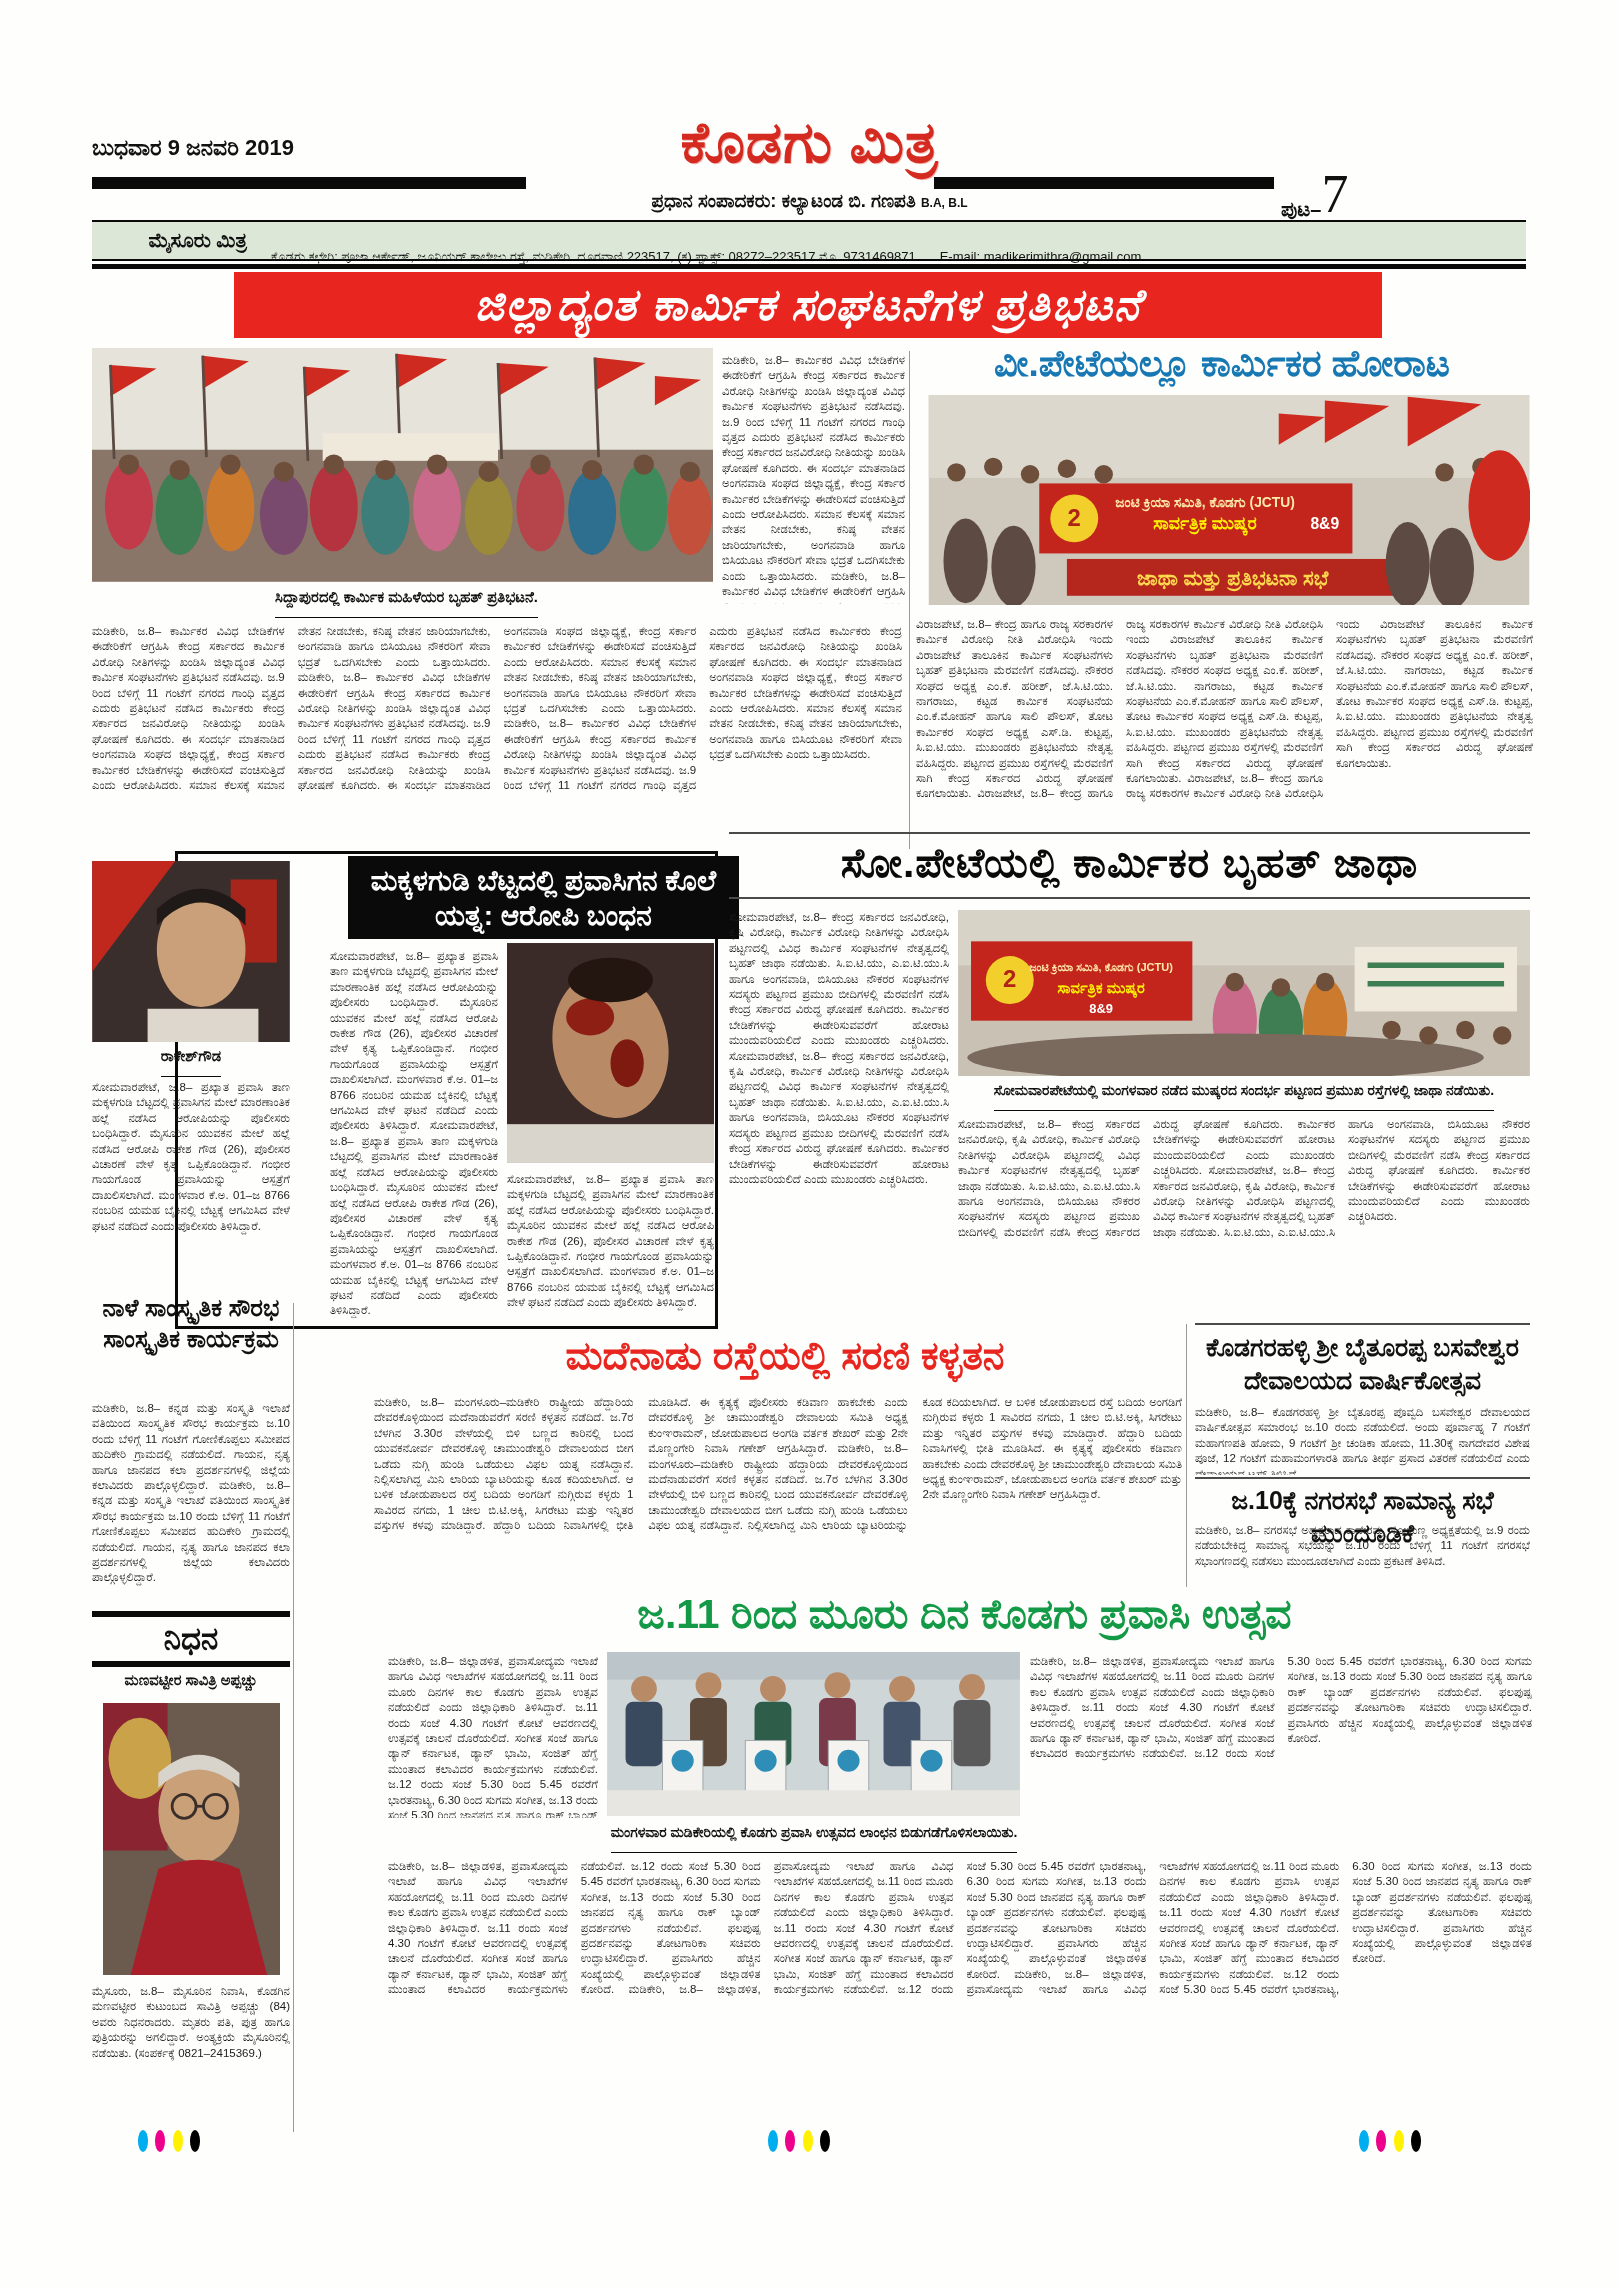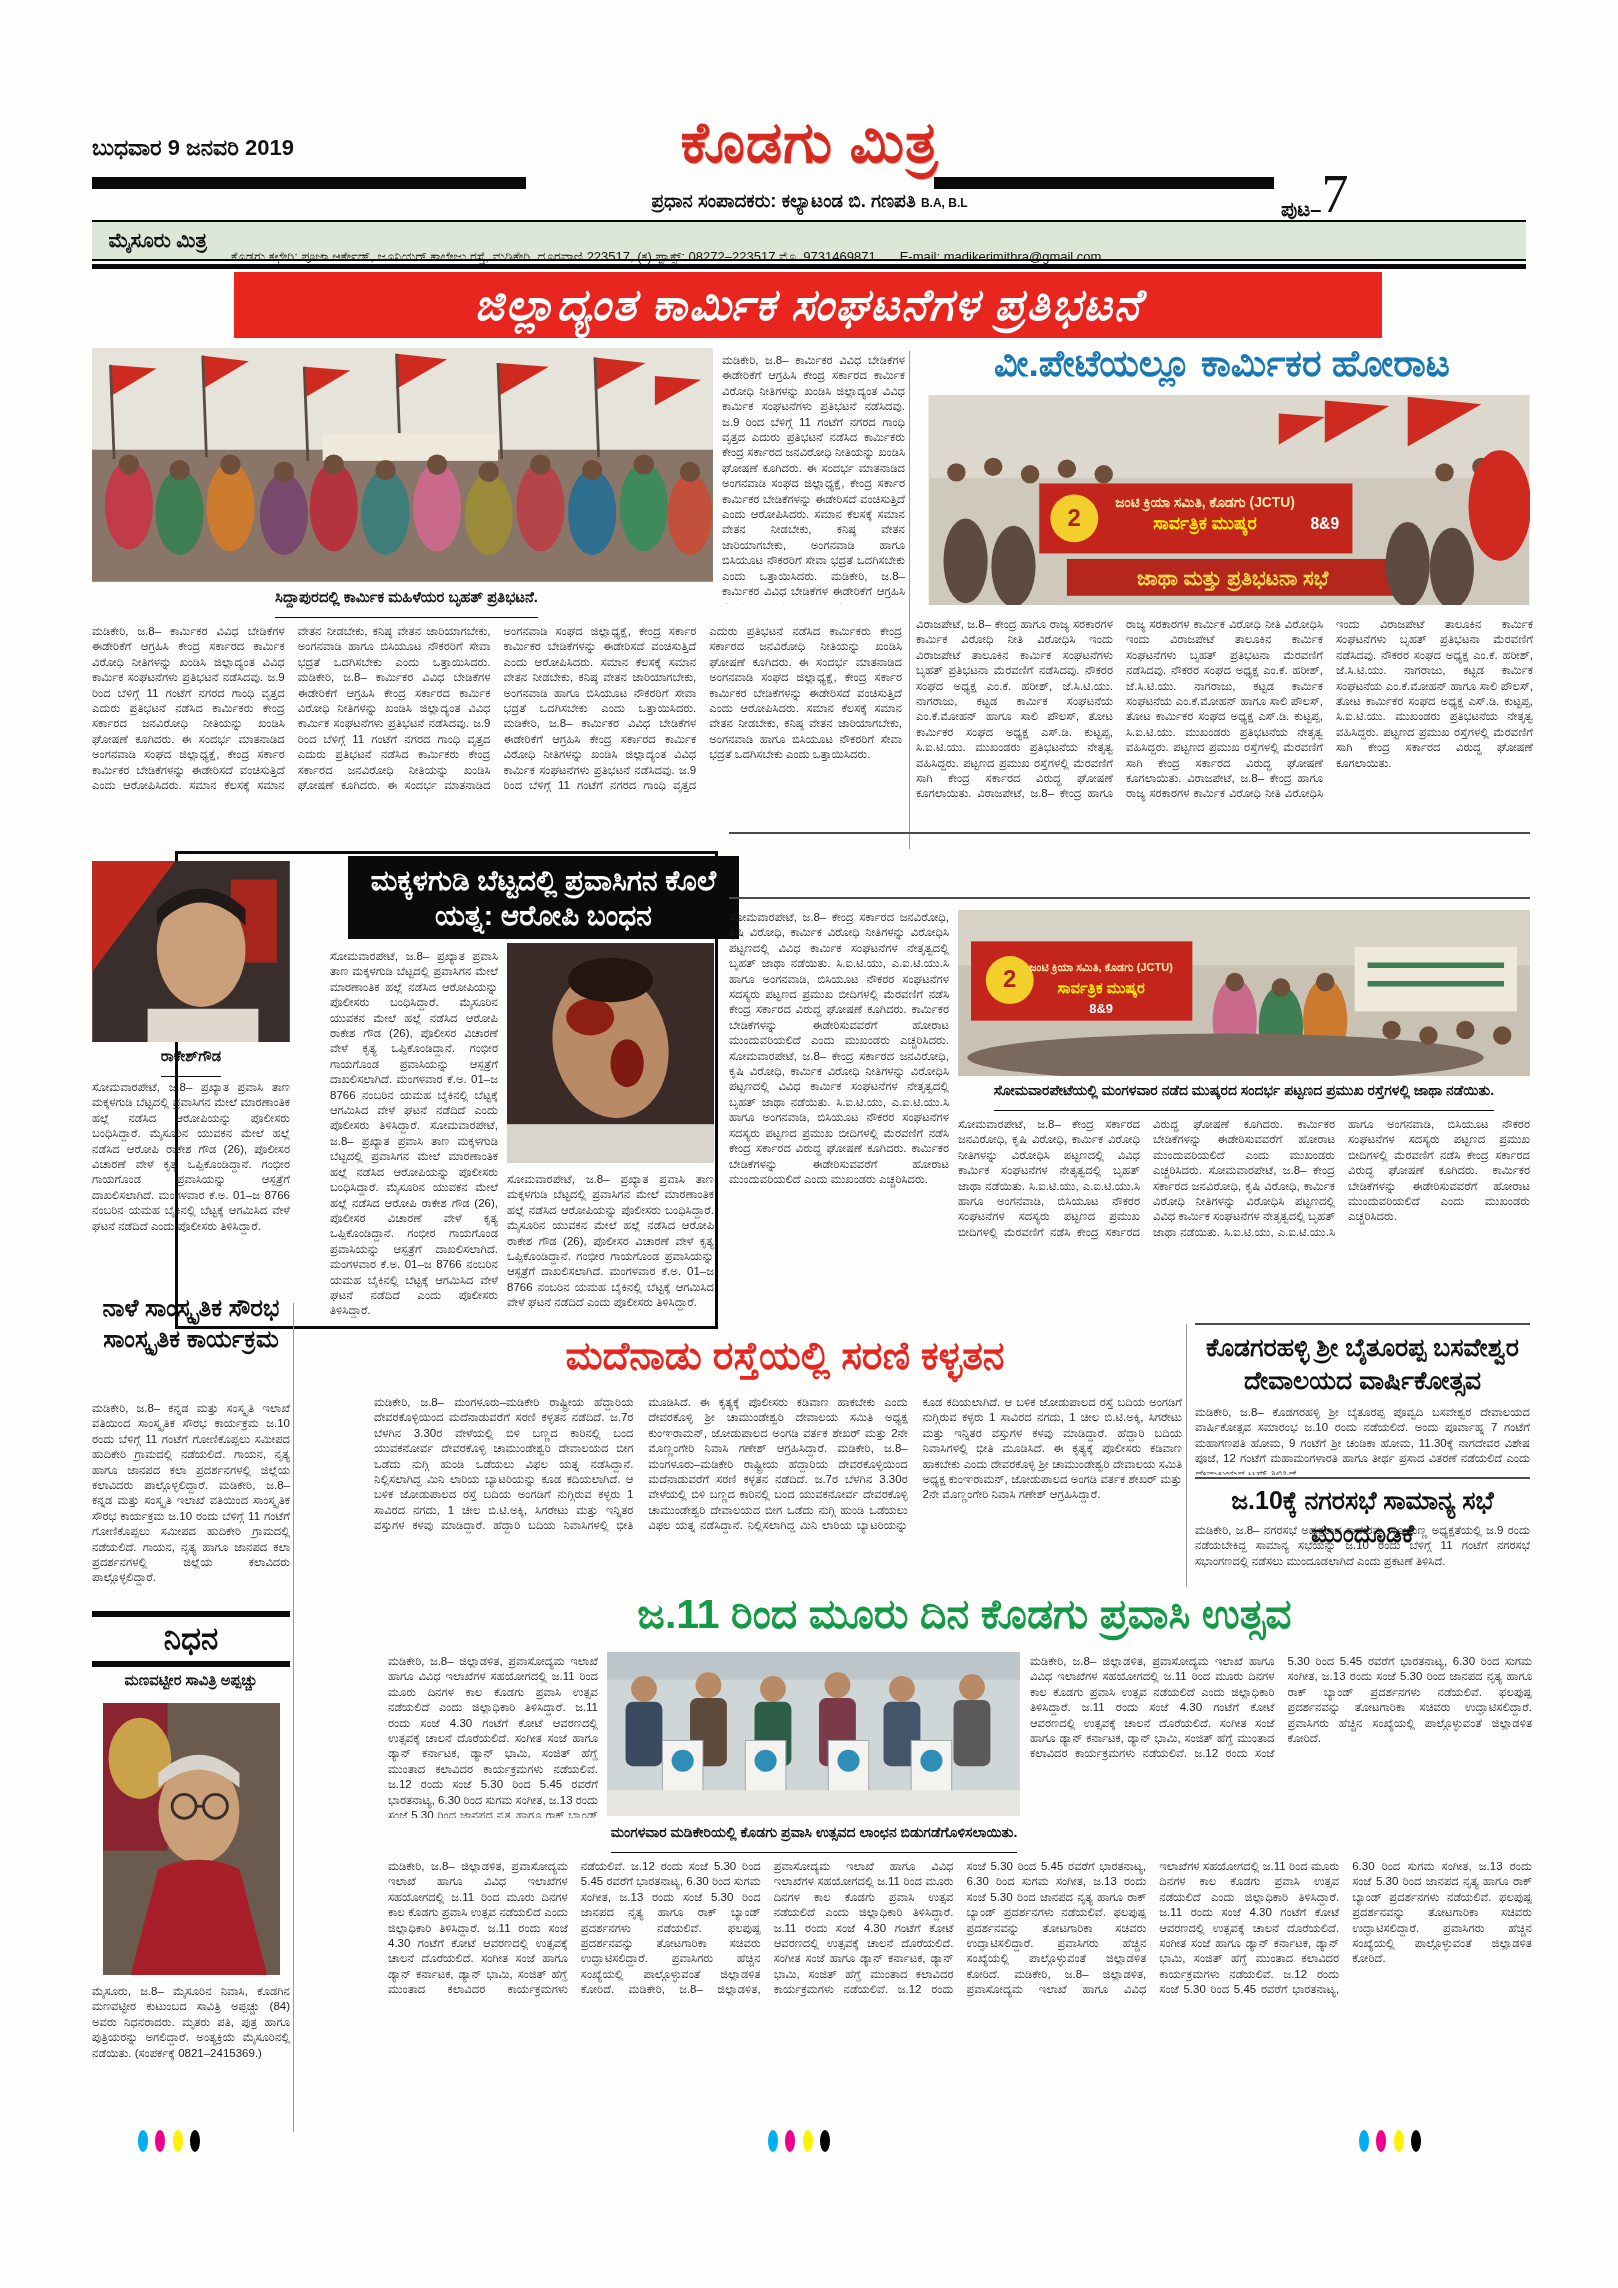--- a/index.html
+++ b/index.html
@@ -9,21 +9,21 @@
   .bar{background:#0a0a0a;}
   .nameplate{font-weight:bold;color:#d42a20;font-size:57px;text-align:center;letter-spacing:0.9px;
              text-shadow:0.9px 0.9px 0 #f3b5b0;}
   .date{font-size:22px;font-weight:bold;}
   .pgnum{font-size:54px;font-weight:400;font-family:"Liberation Serif",serif;line-height:1;}
   .pglabel{font-size:20px;font-weight:bold;}
   .editor{font-size:18.5px;font-weight:bold;text-align:center;}
   .degrees{font-size:12px;font-weight:bold;}
   .contact{background:#dde7d8;border-top:2.8px solid #0a0a0a;border-bottom:2.8px solid #0a0a0a;
            display:flex;align-items:center;gap:24px;padding:0 16.6px;box-sizing:border-box;}
-  .officename{font-size:20px;font-weight:bold;white-space:nowrap;}
+  .officename{font-size:20px;font-weight:bold;white-space:nowrap;margin-left:40px;}
   .officeline{font-size:13px;font-weight:normal;white-space:nowrap;margin-top:32px;}
   .redbanner{background:#e8251f;color:#fff;font-size:44px;font-weight:bold;text-align:center;
              display:flex;align-items:center;justify-content:center;letter-spacing:1.8px;}
   .hl-blue{color:#1878b4;font-size:37px;font-weight:bold;text-align:center;}
   .hl-black-lg{color:#0a0a0a;font-size:41px;font-weight:bold;text-align:center;letter-spacing:0.9px;}
   .hl-red{color:#e8251f;font-size:39px;font-weight:bold;text-align:center;}
   .hl-green{color:#149a46;font-size:41px;font-weight:bold;text-align:center;}
   .hl-box{background:#0a0a0a;color:#fff;font-size:28px;font-weight:bold;text-align:center;
           display:flex;align-items:center;justify-content:center;line-height:1.25;padding:3.7px 7.4px;box-sizing:border-box;margin-left:23px;}
   .hl-sm{font-size:24px;font-weight:bold;text-align:center;line-height:1.3;}
@@ -181,20 +181,21 @@
     <ellipse cx="118" cy="96" rx="48" ry="62" fill="#caa07a"></ellipse>
     <path d="M70,70 Q118,20 166,70 L166,52 Q118,8 70,52 Z" fill="#1f1a18"></path>
     <rect x="60" y="160" width="120" height="36" fill="#ded7cd"></rect>
   </svg>
   <div class="abs cap" style="left:92px;top:1048px;width:198px;">
     <u>ರಾಕೇಶ್‌ಗೌಡ</u>
   </div>
   <div class="abs body-text" style="left:92px;top:1080px;width:198px;height:218px;">ಸೋಮವಾರಪೇಟೆ, ಜ.8– ಪ್ರಖ್ಯಾತ ಪ್ರವಾಸಿ ತಾಣ ಮಕ್ಕಳಗುಡಿ ಬೆಟ್ಟದಲ್ಲಿ ಪ್ರವಾಸಿಗನ ಮೇಲೆ ಮಾರಣಾಂತಿಕ ಹಲ್ಲೆ ನಡೆಸಿದ ಆರೋಪಿಯನ್ನು ಪೊಲೀಸರು ಬಂಧಿಸಿದ್ದಾರೆ. ಮೈಸೂರಿನ ಯುವಕನ ಮೇಲೆ ಹಲ್ಲೆ ನಡೆಸಿದ ಆರೋಪಿ ರಾಕೇಶ ಗೌಡ (26), ಪೊಲೀಸರ ವಿಚಾರಣೆ ವೇಳೆ ಕೃತ್ಯ ಒಪ್ಪಿಕೊಂಡಿದ್ದಾನೆ. ಗಂಭೀರ ಗಾಯಗೊಂಡ ಪ್ರವಾಸಿಯನ್ನು ಆಸ್ಪತ್ರೆಗೆ ದಾಖಲಿಸಲಾಗಿದೆ. ಮಂಗಳವಾರ ಕೆ.ಅ. 01–ಜ 8766 ನಂಬರಿನ ಯಮಹ ಬೈಕಿನಲ್ಲಿ ಬೆಟ್ಟಕ್ಕೆ ಆಗಮಿಸಿದ ವೇಳೆ ಘಟನೆ ನಡೆದಿದೆ ಎಂದು ಪೊಲೀಸರು ತಿಳಿಸಿದ್ದಾರೆ.</div>
 
   <div class="abs hrule-thin" style="left:729px;top:832px;width:801px;"></div>
+  <div class="abs hl-black-lg" style="left:729px;top:840px;width:801px;">ಸೋ.ಪೇಟೆಯಲ್ಲಿ ಕಾರ್ಮಿಕರ ಬೃಹತ್ ಜಾಥಾ</div>
   <div class="abs hrule-thin" style="left:729px;top:897px;width:801px;"></div>
   <div class="abs body-text" style="left:729px;top:910px;width:220px;height:386px;">ಸೋಮವಾರಪೇಟೆ, ಜ.8– ಕೇಂದ್ರ ಸರ್ಕಾರದ ಜನವಿರೋಧಿ, ಕೃಷಿ ವಿರೋಧಿ, ಕಾರ್ಮಿಕ ವಿರೋಧಿ ನೀತಿಗಳನ್ನು ವಿರೋಧಿಸಿ ಪಟ್ಟಣದಲ್ಲಿ ವಿವಿಧ ಕಾರ್ಮಿಕ ಸಂಘಟನೆಗಳ ನೇತೃತ್ವದಲ್ಲಿ ಬೃಹತ್ ಜಾಥಾ ನಡೆಯಿತು. ಸಿ.ಐ.ಟಿ.ಯು, ಎ.ಐ.ಟಿ.ಯು.ಸಿ ಹಾಗೂ ಅಂಗನವಾಡಿ, ಬಿಸಿಯೂಟ ನೌಕರರ ಸಂಘಟನೆಗಳ ಸದಸ್ಯರು ಪಟ್ಟಣದ ಪ್ರಮುಖ ಬೀದಿಗಳಲ್ಲಿ ಮೆರವಣಿಗೆ ನಡೆಸಿ ಕೇಂದ್ರ ಸರ್ಕಾರದ ವಿರುದ್ಧ ಘೋಷಣೆ ಕೂಗಿದರು. ಕಾರ್ಮಿಕರ ಬೇಡಿಕೆಗಳನ್ನು ಈಡೇರಿಸುವವರೆಗೆ ಹೋರಾಟ ಮುಂದುವರಿಯಲಿದೆ ಎಂದು ಮುಖಂಡರು ಎಚ್ಚರಿಸಿದರು. ಸೋಮವಾರಪೇಟೆ, ಜ.8– ಕೇಂದ್ರ ಸರ್ಕಾರದ ಜನವಿರೋಧಿ, ಕೃಷಿ ವಿರೋಧಿ, ಕಾರ್ಮಿಕ ವಿರೋಧಿ ನೀತಿಗಳನ್ನು ವಿರೋಧಿಸಿ ಪಟ್ಟಣದಲ್ಲಿ ವಿವಿಧ ಕಾರ್ಮಿಕ ಸಂಘಟನೆಗಳ ನೇತೃತ್ವದಲ್ಲಿ ಬೃಹತ್ ಜಾಥಾ ನಡೆಯಿತು. ಸಿ.ಐ.ಟಿ.ಯು, ಎ.ಐ.ಟಿ.ಯು.ಸಿ ಹಾಗೂ ಅಂಗನವಾಡಿ, ಬಿಸಿಯೂಟ ನೌಕರರ ಸಂಘಟನೆಗಳ ಸದಸ್ಯರು ಪಟ್ಟಣದ ಪ್ರಮುಖ ಬೀದಿಗಳಲ್ಲಿ ಮೆರವಣಿಗೆ ನಡೆಸಿ ಕೇಂದ್ರ ಸರ್ಕಾರದ ವಿರುದ್ಧ ಘೋಷಣೆ ಕೂಗಿದರು. ಕಾರ್ಮಿಕರ ಬೇಡಿಕೆಗಳನ್ನು ಈಡೇರಿಸುವವರೆಗೆ ಹೋರಾಟ ಮುಂದುವರಿಯಲಿದೆ ಎಂದು ಮುಖಂಡರು ಎಚ್ಚರಿಸಿದರು.</div>
   <svg class="abs photo" style="left:958px;top:910px;" width="572" height="166" viewBox="0 0 620 180">
     <rect width="620" height="180" fill="#c9c2b4"></rect>
     <rect y="0" width="620" height="60" fill="#d8d3c7"></rect>
     <rect x="14" y="34" width="240" height="86" fill="#c3251c"></rect>
     <circle cx="56" cy="76" r="26" fill="#f2cf2a"></circle>
     <text x="56" y="84" font-size="26" font-weight="bold" text-anchor="middle" fill="#b02318">2</text>
     <text x="155" y="66" font-size="12" font-weight="bold" text-anchor="middle" fill="#ffe9a8">ಜಂಟಿ ಕ್ರಿಯಾ ಸಮಿತಿ, ಕೊಡಗು (JCTU)</text>
     <text x="155" y="90" font-size="16" font-weight="bold" text-anchor="middle" fill="#fff200">ಸಾರ್ವತ್ರಿಕ ಮುಷ್ಕರ</text>

